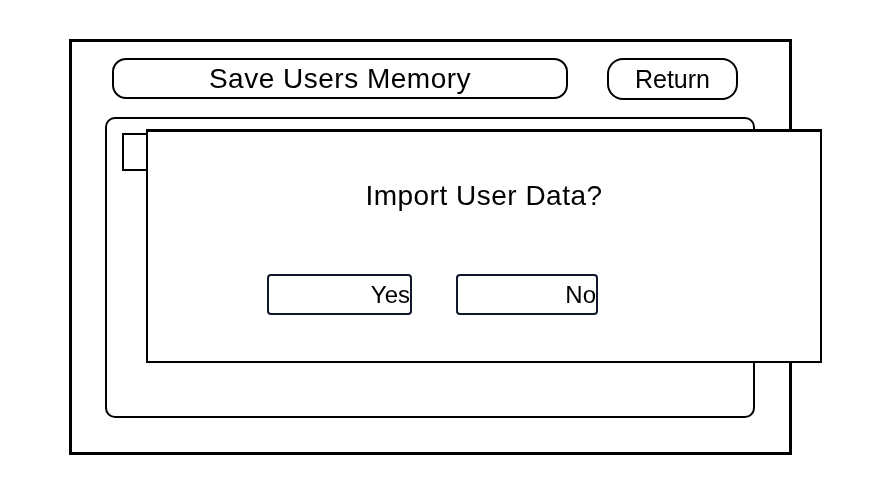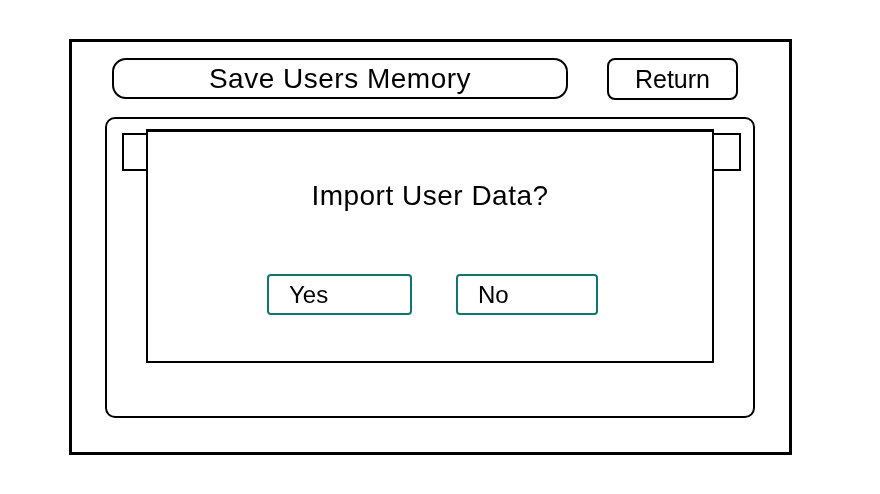--- a/index.html
+++ b/index.html
@@ -40,21 +40,21 @@
     justify-content: center;
     font-size: 28px;
     letter-spacing: 0.5px;
   }
   .return-button {
     left: 607px;
     top: 58px;
     width: 131px;
     height: 42px;
     border-width: 2px;
-    border-radius: 8px;
+    border-radius: 16px;
     display: flex;
     align-items: center;
     justify-content: center;
     font-size: 25px;
     cursor: pointer;
   }
   .panel {
     left: 105px;
     top: 117px;
     width: 650px;
@@ -64,43 +64,43 @@
   .obscured-row {
     left: 122px;
     top: 133px;
     width: 619px;
     height: 38px;
     border-width: 2px;
   }
   .modal {
     left: 146px;
     top: 129px;
-    width: 568px;
+    width: 676px;
     height: 234px;
     border-width: 2px;
     border-top-width: 3px;
   }
   .modal-message {
     position: absolute;
     left: 0;
     top: 48px;
     width: 100%;
     text-align: center;
     font-size: 28px;
     letter-spacing: 0.5px;
   }
   .dialog-button {
     position: absolute;
     box-sizing: border-box;
-    border: 2px solid #0f766e;
+    border: 2px solid #0f172a;
     border-radius: 4px;
     background: #ffffff;
     display: flex;
     align-items: center;
-    justify-content: flex-start;
+    justify-content: flex-end;
     font-size: 24px;
     cursor: pointer;
     padding-left: 20px;
   }
   .yes-button {
     left: 119px;
     top: 142px;
     width: 145px;
     height: 41px;
   }

